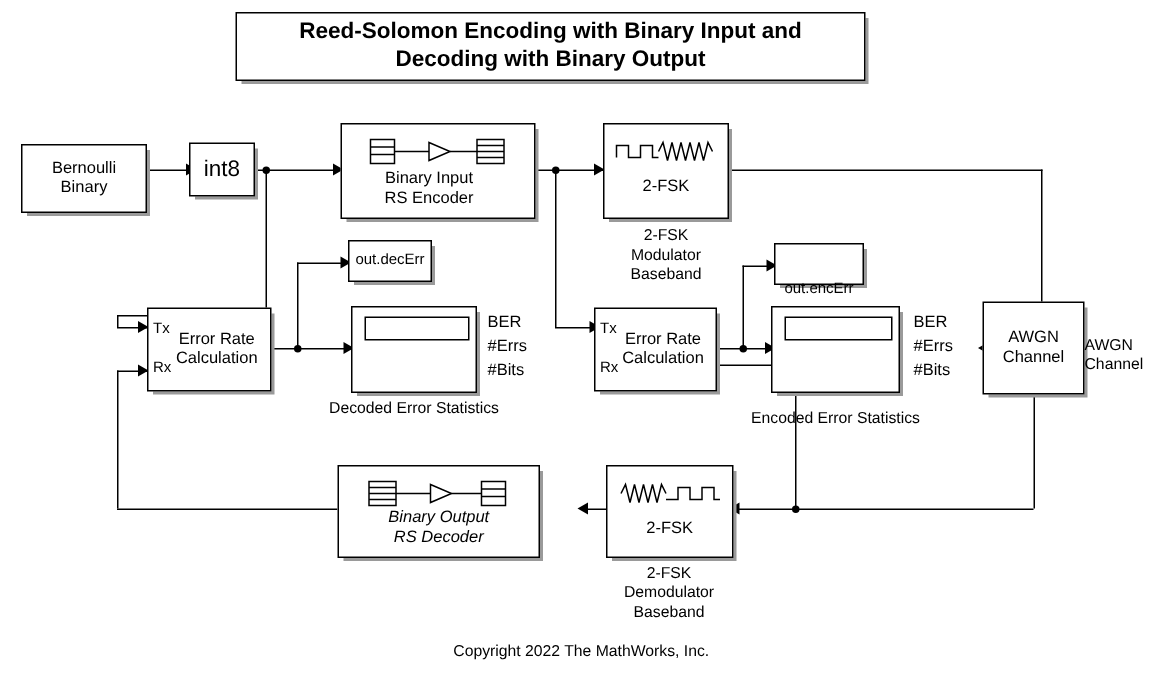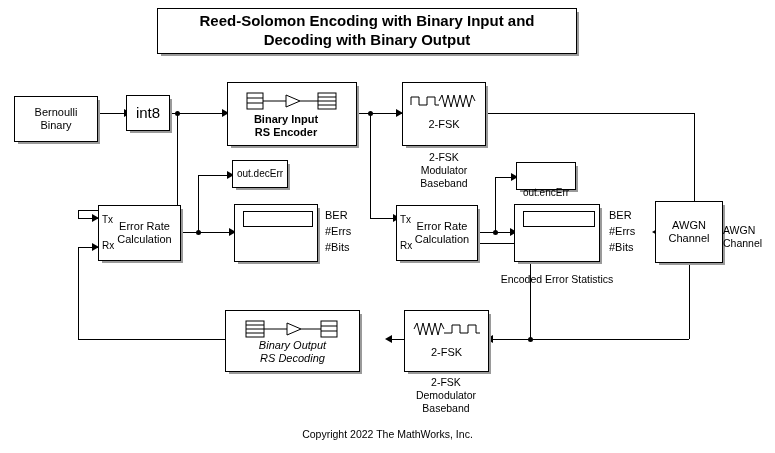--- a/index.html
+++ b/index.html
@@ -193,21 +193,21 @@
         <line x1="1" y1="13" x2="17" y2="13" stroke="#000" stroke-width="1"></line>
         <line x1="17" y1="11" x2="40" y2="11" stroke="#000" stroke-width="1"></line>
         <polygon points="40,5 54,11 40,17" fill="none" stroke="#000" stroke-width="1"></polygon>
         <line x1="54" y1="11" x2="72" y2="11" stroke="#000" stroke-width="1"></line>
         <rect x="72" y="3" width="18" height="16" fill="none" stroke="#000" stroke-width="1"></rect>
         <line x1="72" y1="7" x2="90" y2="7" stroke="#000" stroke-width="1"></line>
         <line x1="72" y1="11" x2="90" y2="11" stroke="#000" stroke-width="1"></line>
         <line x1="72" y1="15" x2="90" y2="15" stroke="#000" stroke-width="1"></line>
       </svg>
     </div>
-    <div style="position:absolute; bottom:6px; left:0; right:12px;font-weight:bold;">
+    <div style="position:absolute; bottom:6px; left:0; right:12px;">
       <div>Binary Input</div>
       <div>RS Encoder</div>
     </div>
   </div>
 
   <div class="blk shadow" style="left:402px; top:82px; width:84px; height:64px;">
     <div style="position:absolute; top:8px; left:0; right:0; display:flex; justify-content:center;">
       <svg width="70" height="20" viewBox="0 0 70 20">
         <polyline points="2,14 2,6 10,6 10,14 18,14 18,6 26,6 26,14 30,14" fill="none" stroke="#000" stroke-width="1"></polyline>
         <polyline points="30,10 33,4 36,16 39,4 42,16 45,4 48,16 51,4 54,16 57,4 60,16 63,4 66,10" fill="none" stroke="#000" stroke-width="1"></polyline>
@@ -241,21 +241,21 @@
         <line x1="19" y1="11" x2="42" y2="11" stroke="#000" stroke-width="1"></line>
         <polygon points="42,5 56,11 42,17" fill="none" stroke="#000" stroke-width="1"></polygon>
         <line x1="56" y1="11" x2="76" y2="11" stroke="#000" stroke-width="1"></line>
         <rect x="76" y="3" width="16" height="16" fill="none" stroke="#000" stroke-width="1"></rect>
         <line x1="76" y1="8" x2="92" y2="8" stroke="#000" stroke-width="1"></line>
         <line x1="76" y1="13" x2="92" y2="13" stroke="#000" stroke-width="1"></line>
       </svg>
     </div>
     <div style="position:absolute; bottom:6px; left:0; right:0;font-style:italic;">
       <div>Binary Output</div>
-      <div>RS Decoding</div>
+      <div>RS Decoder</div>
     </div>
   </div>
 
   <div class="blk shadow" style="left:98px; top:205px; width:83px; height:56px;">
     <div style="position:absolute; left:3px; top:8px; font-size:10px;">Tx</div>
     <div style="position:absolute; left:3px; bottom:8px; font-size:10px;">Rx</div>
     <div style="margin-left:10px;">
       <div>Error Rate</div>
       <div>Calculation</div>
     </div>
@@ -302,18 +302,19 @@
 Modulator
 Baseband</div>
 
   <div class="caption" style="left:392px; top:376px; width:108px; white-space:pre-line;">2-FSK
 Demodulator
 Baseband</div>
 
   <div class="caption" style="left:723px; top:224px; width:50px; text-align:left; white-space:pre-line;">AWGN
 Channel</div>
 
+  <div class="caption" style="left:206px; top:266px; width:140px;">Decoded Error Statistics</div>
 
   <div class="caption" style="left:487px; top:273px; width:140px;">Encoded Error Statistics</div>
 
   <div class="copyright" style="left:0; top:428px;">Copyright 2022 The MathWorks, Inc.</div>
 
 </div>
 
 </body></html>

